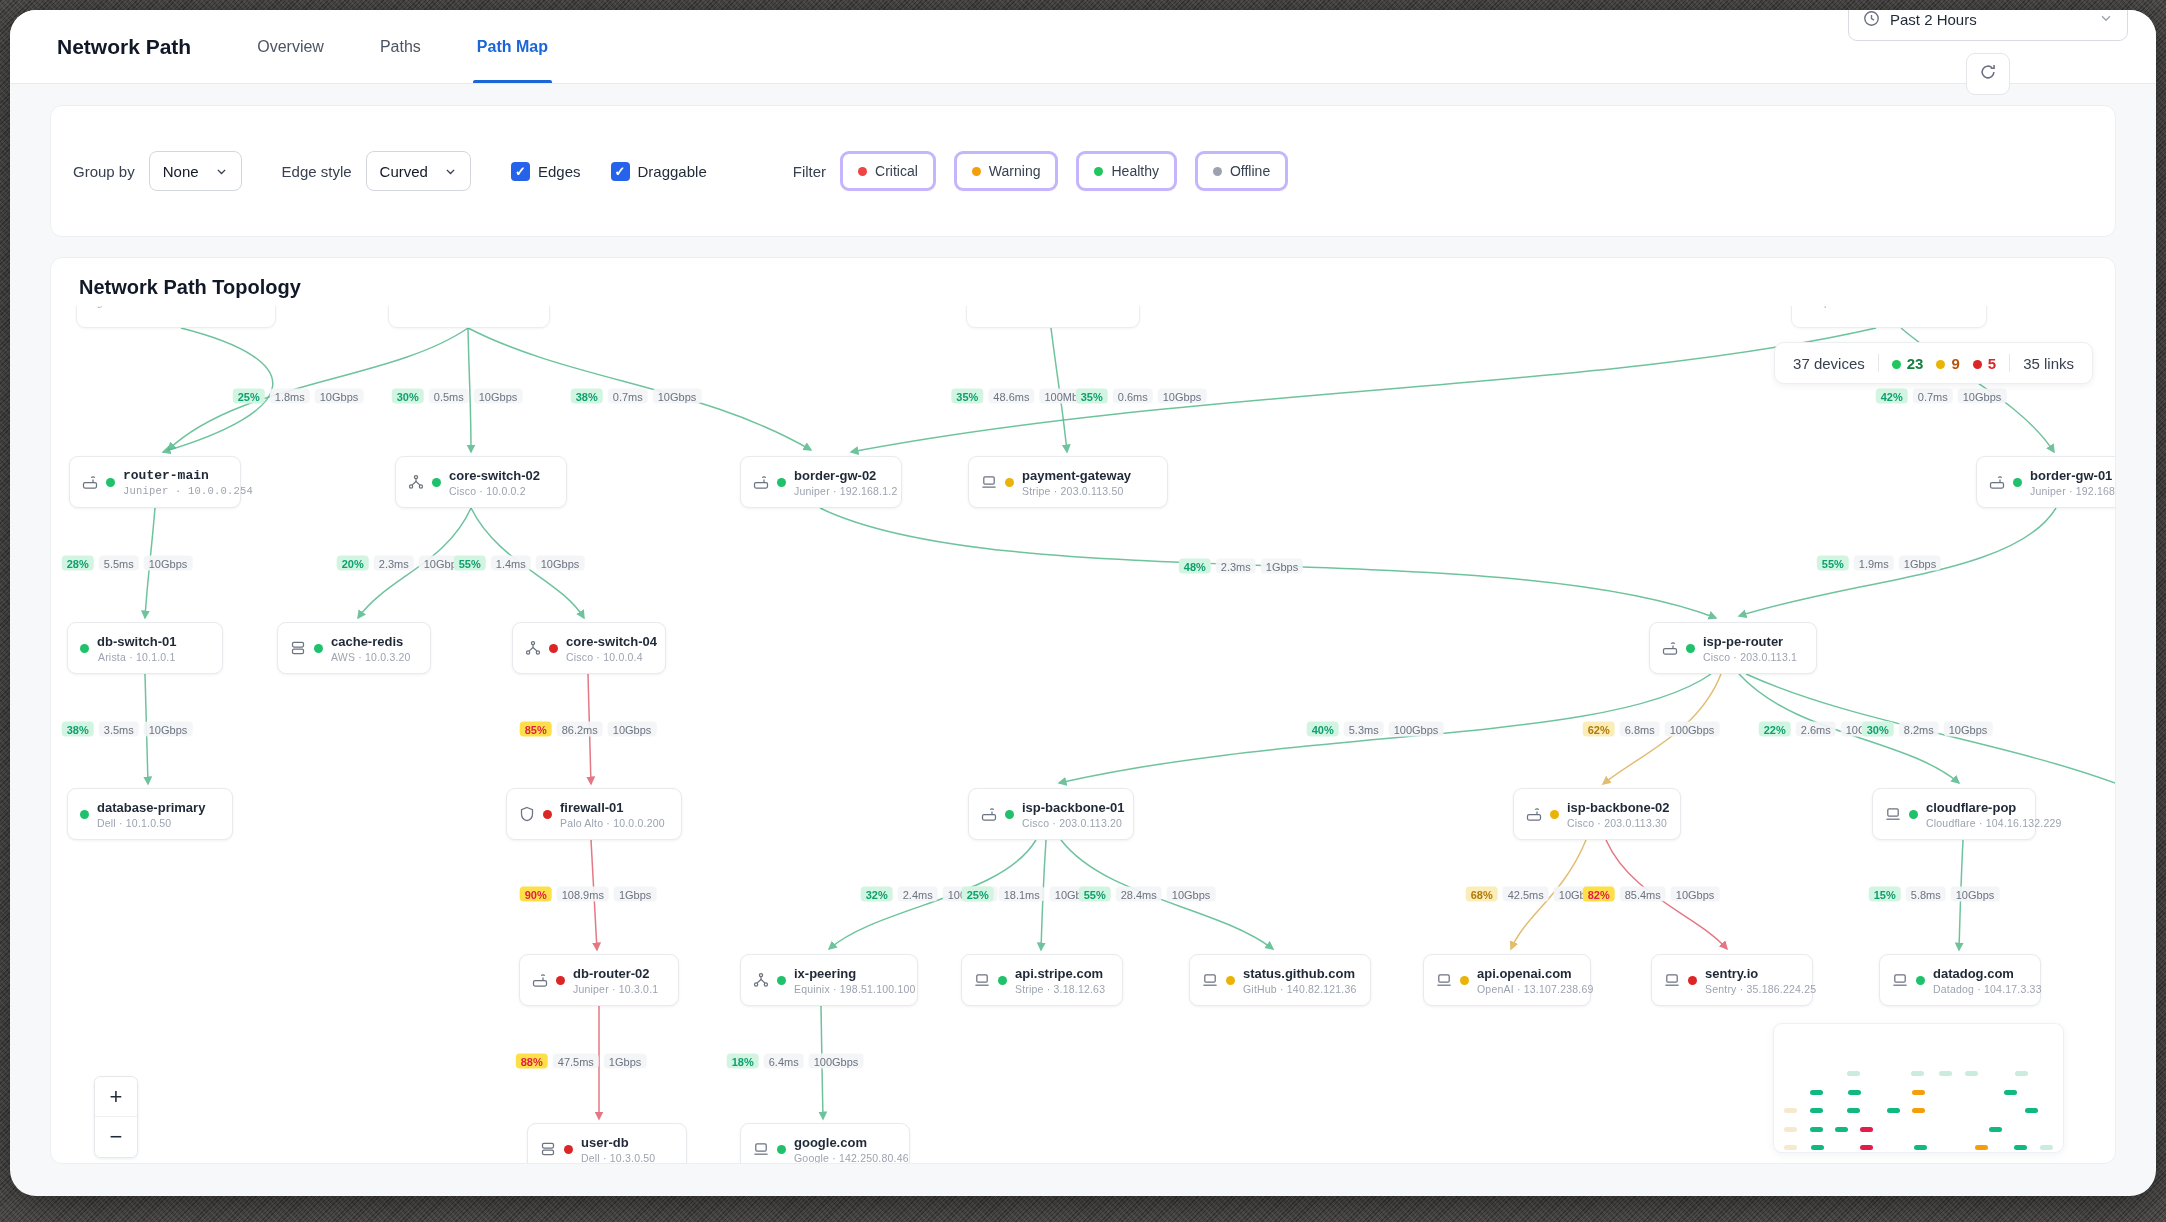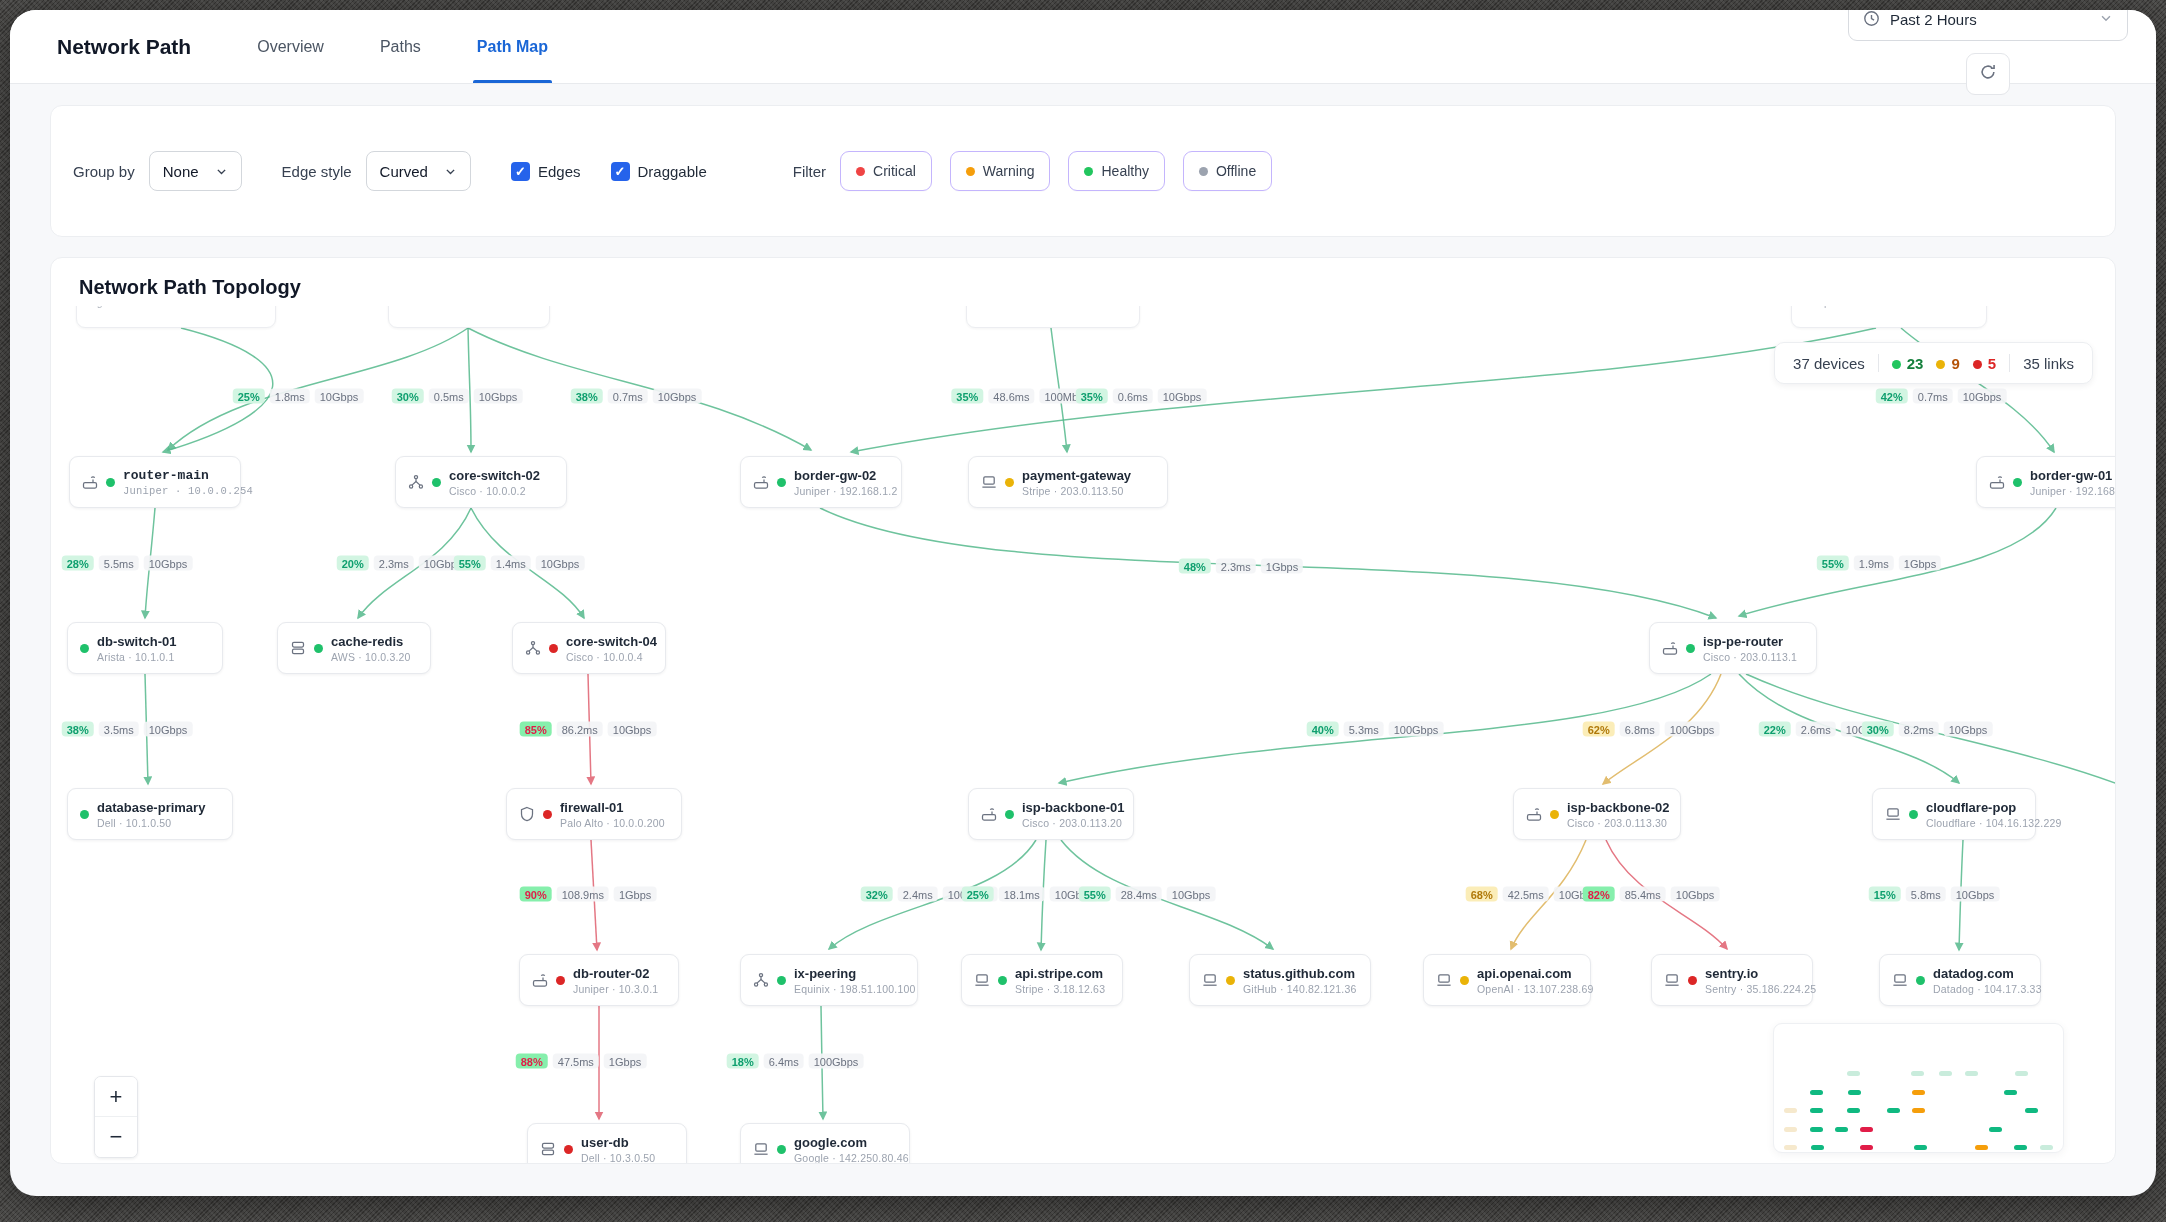--- a/index.html
+++ b/index.html
@@ -58,21 +58,21 @@
   } .gap40 { width:40px; } .gap56 { width:56px; }
   .cb-item { display:flex; align-items:center; gap:8px; font-size:15px; color:#1f2937; cursor:pointer; margin-right:30px; }
   .cb {
     width:19px; height:19px; background:#2563eb; border-radius:4px;
     display:flex; align-items:center; justify-content:center;
     color:#fff; font-size:13px; font-weight:bold;
   }
   .chips { display:flex; gap:18px; }
   .chip {
     display:flex; align-items:center; gap:8px; height:40px; padding:0 15px;
-    border:1px solid #c4b5fd; border-radius:9px; background:#fff; font-size:14px;
+    border:3px solid #c4b5fd; border-radius:9px; background:#fff; font-size:14px;
     color:#374151; cursor:pointer; box-shadow:0 1px 1px rgba(0,0,0,.02);
   }
   .chip .dot { width:9px; height:9px; border-radius:50%; }
   
   .canvas-card {
     margin-top:20px; height:907px; background:#fff; border:1px solid #eceef1;
     border-radius:12px; position:relative; overflow:hidden;
   }
   .canvas-title { position:absolute; left:28px; top:18px; font-size:20px; font-weight:bold; color:#111827; z-index:6; }
   .viewport { position:absolute; left:0; top:48px; width:2066px; height:859px; overflow:hidden; }
@@ -92,21 +92,21 @@
   .dot-healthy { background:#1fc16b; } .dot-warning { background:#eab308; } .dot-critical { background:#dc2626; }
   
   .edge-label {
     position:absolute; transform:translate(-50%,-50%); display:flex; gap:5px;
     align-items:center; z-index:3; white-space:nowrap; font-size:11px;
   }
   .edge-label .pct { font-weight:bold; padding:1.5px 5px; border-radius:4px; }
   .edge-label .met { color:#6b7280; background:rgba(243,244,246,.92); padding:1.5px 5px; border-radius:4px; }
   .pct-healthy { background:#d2f5e2; color:#0e9f6e; }
   .pct-warning { background:#fbedb8; color:#b07909; }
-  .pct-critical { background:#86efac; color:#e11d48; }
+  .pct-critical { background:#fde047; color:#e11d48; }
   
   .stats-badge {
     position:absolute; top:84px; right:22px; height:42px; background:#fff;
     border:1px solid #eceef1; border-radius:10px; box-shadow:0 2px 6px rgba(17,24,39,.06);
     display:flex; align-items:center; gap:13px; padding:0 18px; font-size:15px;
     color:#374151; z-index:7;
   }
   .stats-badge .sep { width:1px; height:18px; background:#e5e7eb; }
   .stats-badge .sdot { width:9px; height:9px; border-radius:50%; display:inline-block; margin-right:6px; }
   .stats-badge .cnt { font-weight:600; }
@@ -479,21 +479,21 @@
                 <path d="M11 8.7V5.4"></path>
                 <path d="M9.2 3.6c1.1-1 2.5-1 3.6 0"></path>
               </svg>
             </span>
             <span class="ndot dot-healthy"></span>
             <span class="ntxt">
               <span class="nname">border-gw-01</span>
               <span class="nsub">Juniper · 192.168.1.1</span>
             </span>
           </div>
-          <div class="node" style="left: 16px; top: 316px; width: 156px;">
+          <div class="node" style="left: 16px; top: 316px; width: 156px; text-align: center;">
             <span class="ndot dot-healthy"></span>
             <span class="ntxt">
               <span class="nname">db-switch-01</span>
               <span class="nsub">Arista · 10.1.0.1</span>
             </span>
           </div>
           <div class="node" style="left: 226px; top: 316px; width: 154px;">
             <span class="nicon">
               <svg width="16" height="16" viewBox="0 0 16 16" fill="none" stroke="#6b7280" stroke-width="1.25">
                 <rect x="2.5" y="2.3" width="11" height="4.7" rx="1.4"></rect>

